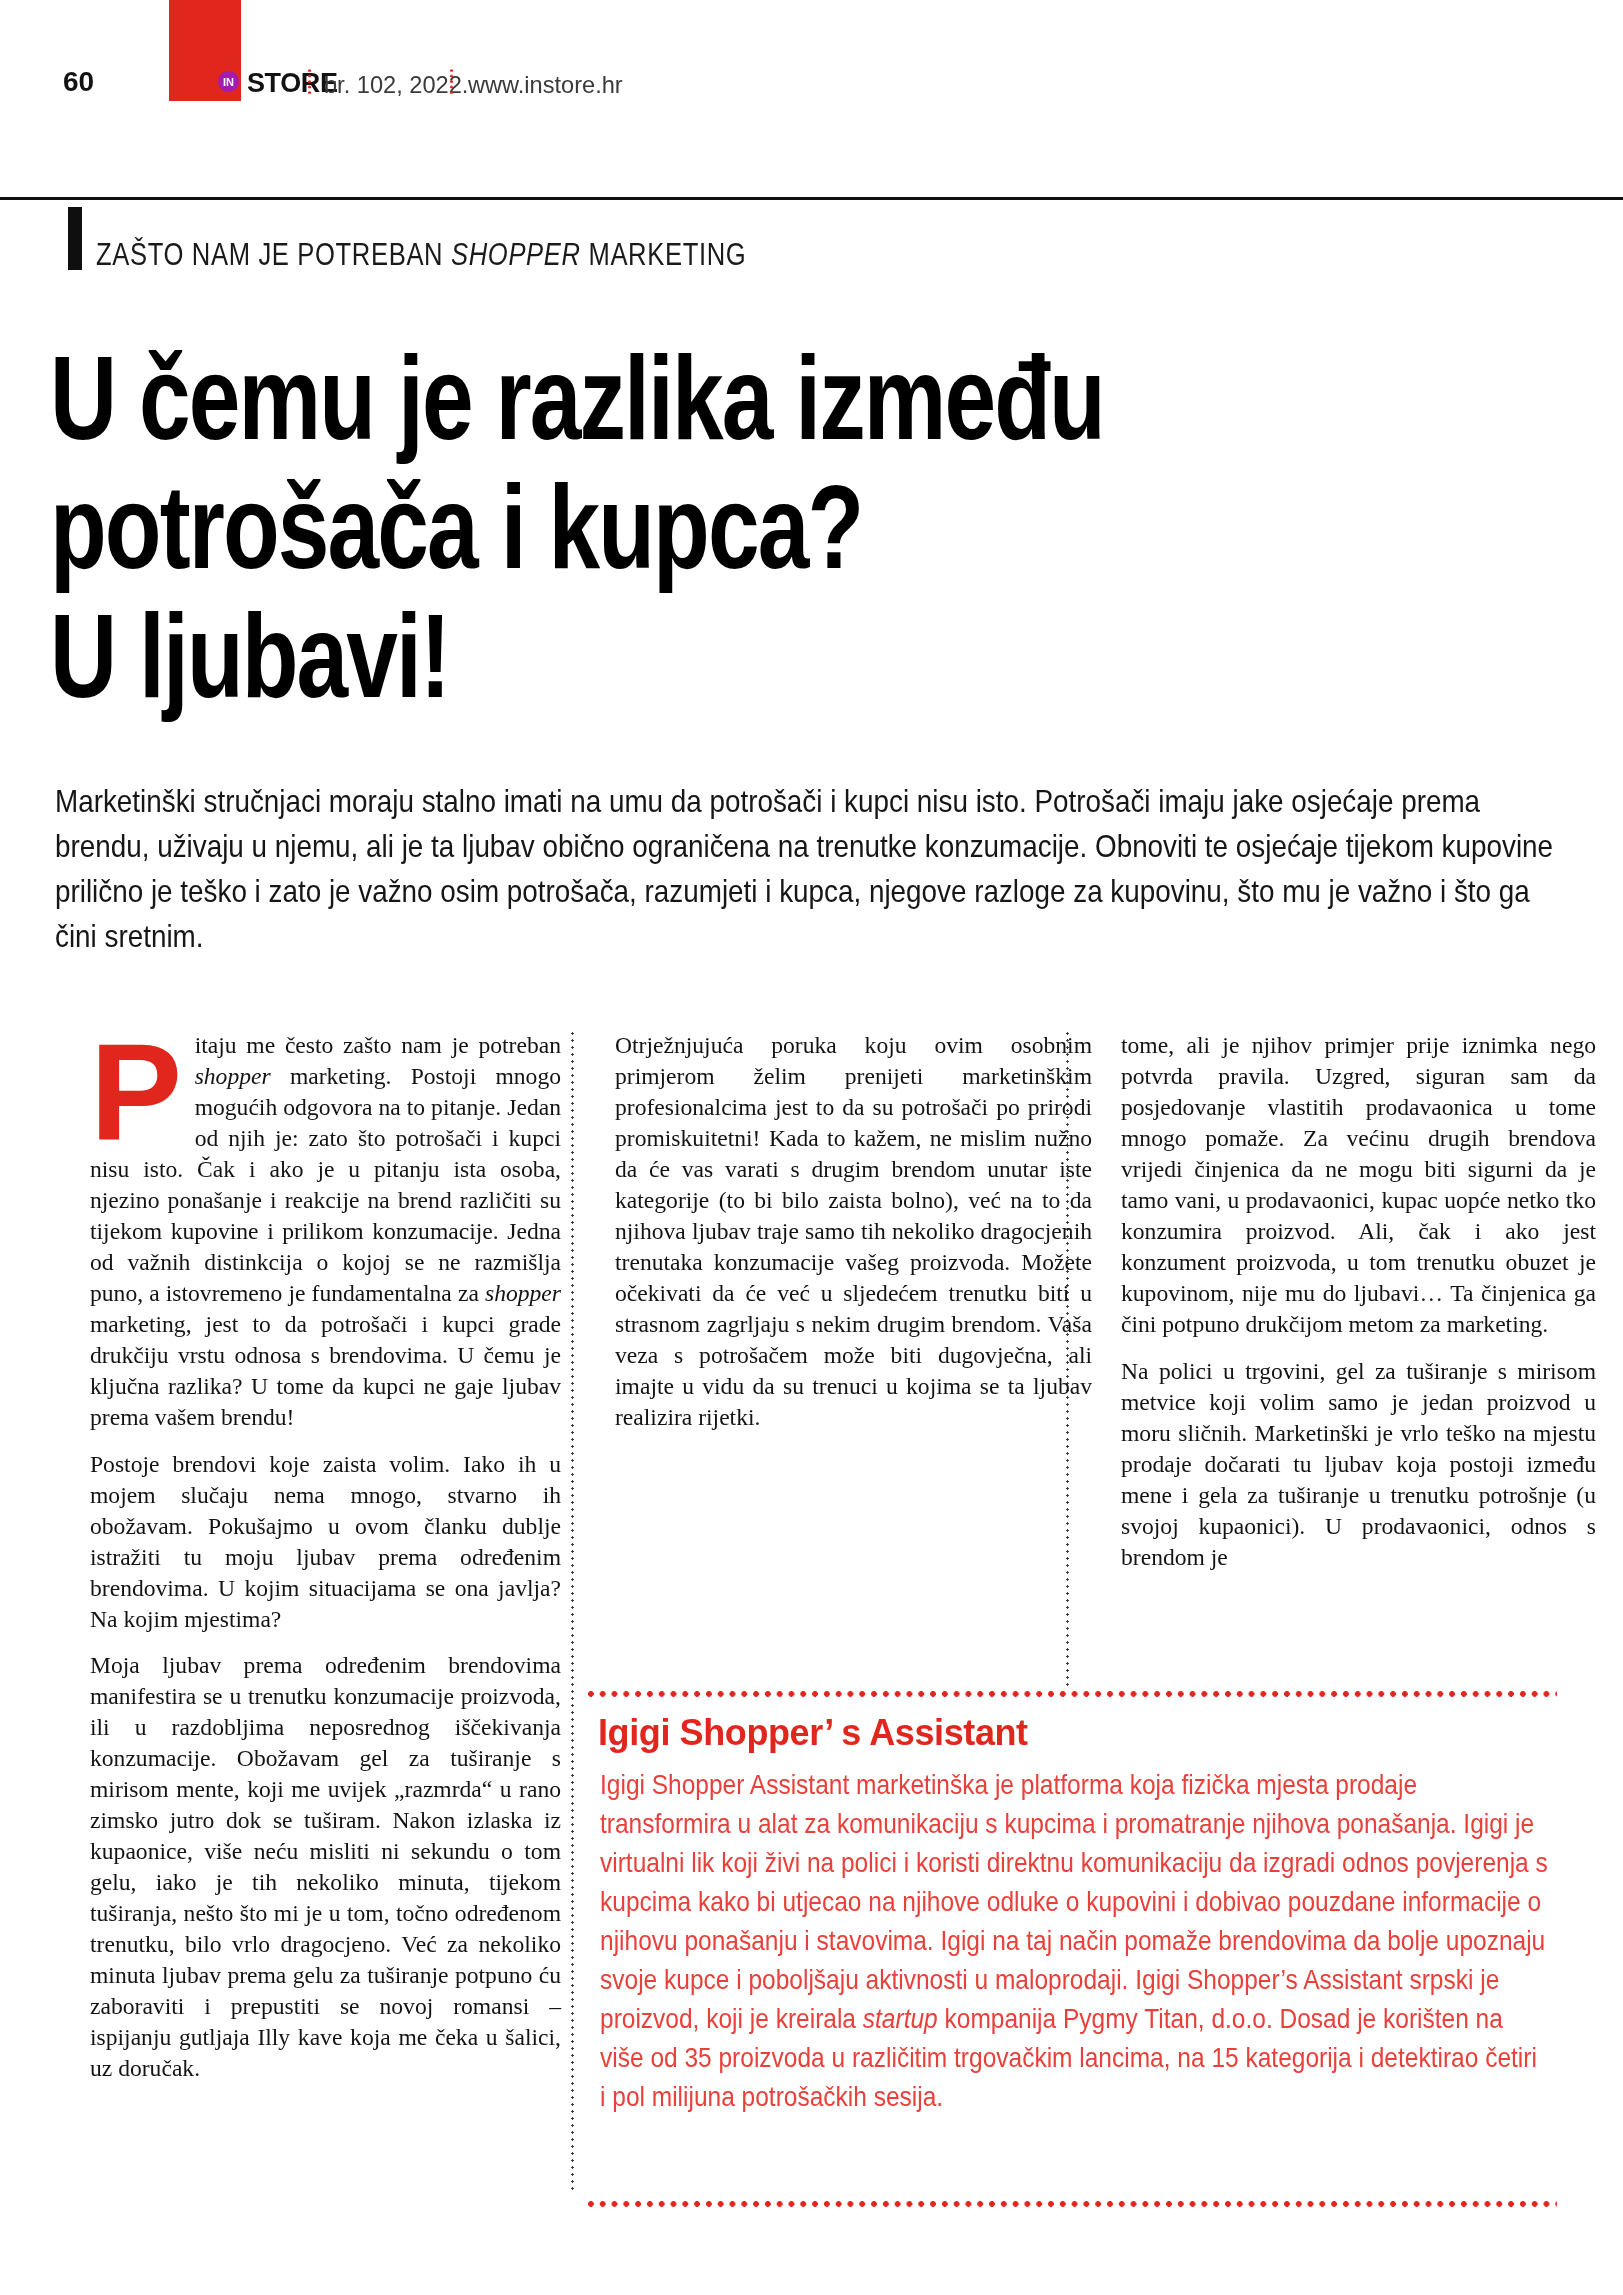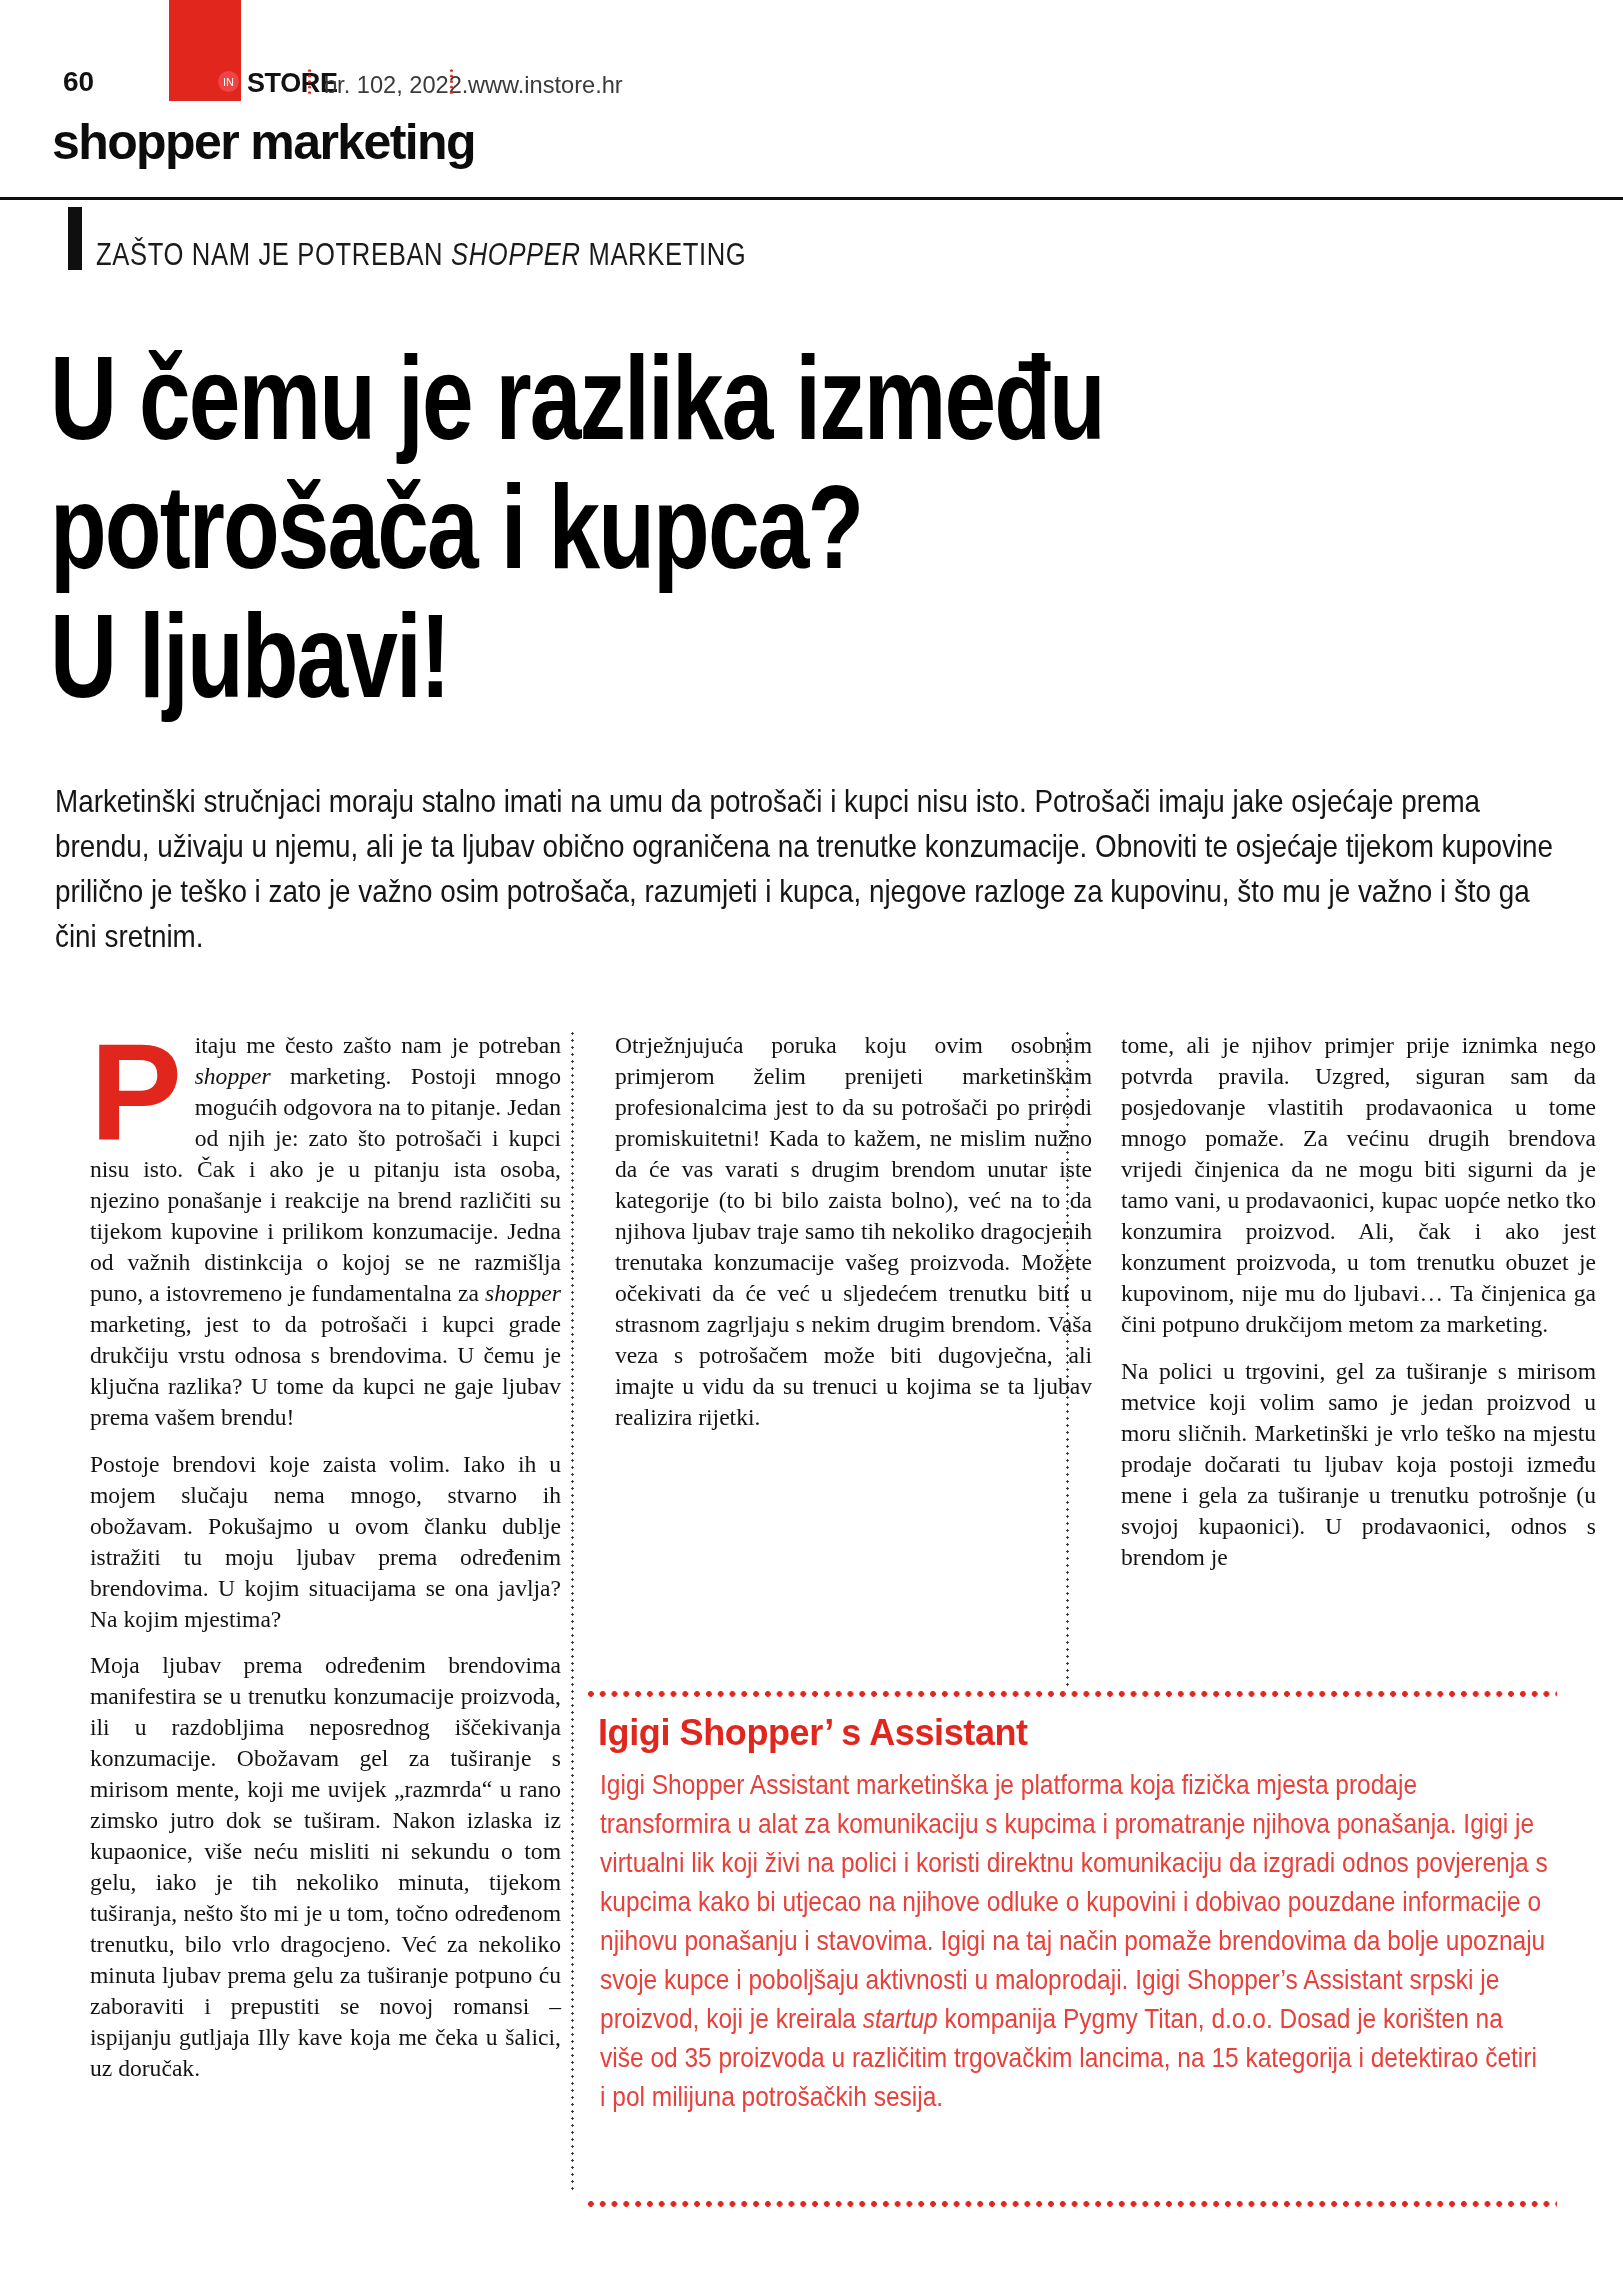--- a/index.html
+++ b/index.html
@@ -14,22 +14,22 @@
     --red:#e1261d;
     --boxred:#e8403a;
     --ink:#121212;
   }
   .abs{position:absolute;}
   .it{font-style:italic;}
 
   
   .page-num{left:63px;top:66px;font-size:28px;font-weight:700;color:var(--ink);}
   .red-block{left:169px;top:0;width:72px;height:101px;background:var(--red);}
-  .in-logo{left:218px;top:71px;width:21px;height:21px;border-radius:50%;background:#ef4444;color:#fff;
-           font-size:11px;font-weight:400;display:flex;align-items:center;justify-content:center;}
+  .in-logo{left:218px;top:71px;width:21px;height:21px;border-radius:50%;background:#a21caf;color:#fff;
+           font-size:11px;font-weight:700;display:flex;align-items:center;justify-content:center;}
   .store{left:247px;top:68px;font-size:27px;font-weight:700;letter-spacing:-0.4px;color:var(--ink);}
   .hdots{width:4.7px;background-image:radial-gradient(circle at 2.4px 2.7px,var(--red) 1.3px,transparent 1.5px);
          background-size:4.7px 5.5px;background-repeat:repeat-y;}
   .hsep1{left:307px;top:68px;height:28px;}
   .hsep2{left:449px;top:68px;height:28px;}
   .issue{left:324px;top:72px;font-size:23.6px;color:#3a3a3a;}
   .website{left:468px;top:72px;font-size:23.6px;color:#3a3a3a;}
   .section-title{left:52px;top:113px;font-size:50px;font-weight:700;letter-spacing:-1.6px;color:#0c0c0c;}
   .author{right:88px;top:108px;text-align:right;font-size:23.6px;line-height:29px;color:#242424;}
   .author .name{font-weight:700;font-size:25px;color:#101010;}
@@ -80,21 +80,20 @@
   <div class="abs page-num">60</div>
   <div class="abs red-block"></div>
   <div class="abs in-logo">
     <span>IN</span>
   </div>
   <div class="abs store">STORE</div>
   <div class="abs hdots hsep1"></div>
   <div class="abs issue">br. 102, 2022.</div>
   <div class="abs hdots hsep2"></div>
   <div class="abs website">www.instore.hr</div>
-  <div class="abs section-title">shopper marketing</div>
 
 
   <div class="abs header-rule"></div>
 
   <div class="abs kicker-bar"></div>
   <div class="abs kicker"><span>ZAŠTO NAM JE POTREBAN </span><span class="it">SHOPPER</span><span> MARKETING</span></div>
 
   <div class="abs headline">
     <div>U čemu je razlika između</div>
     <div>potrošača i kupca?</div>

